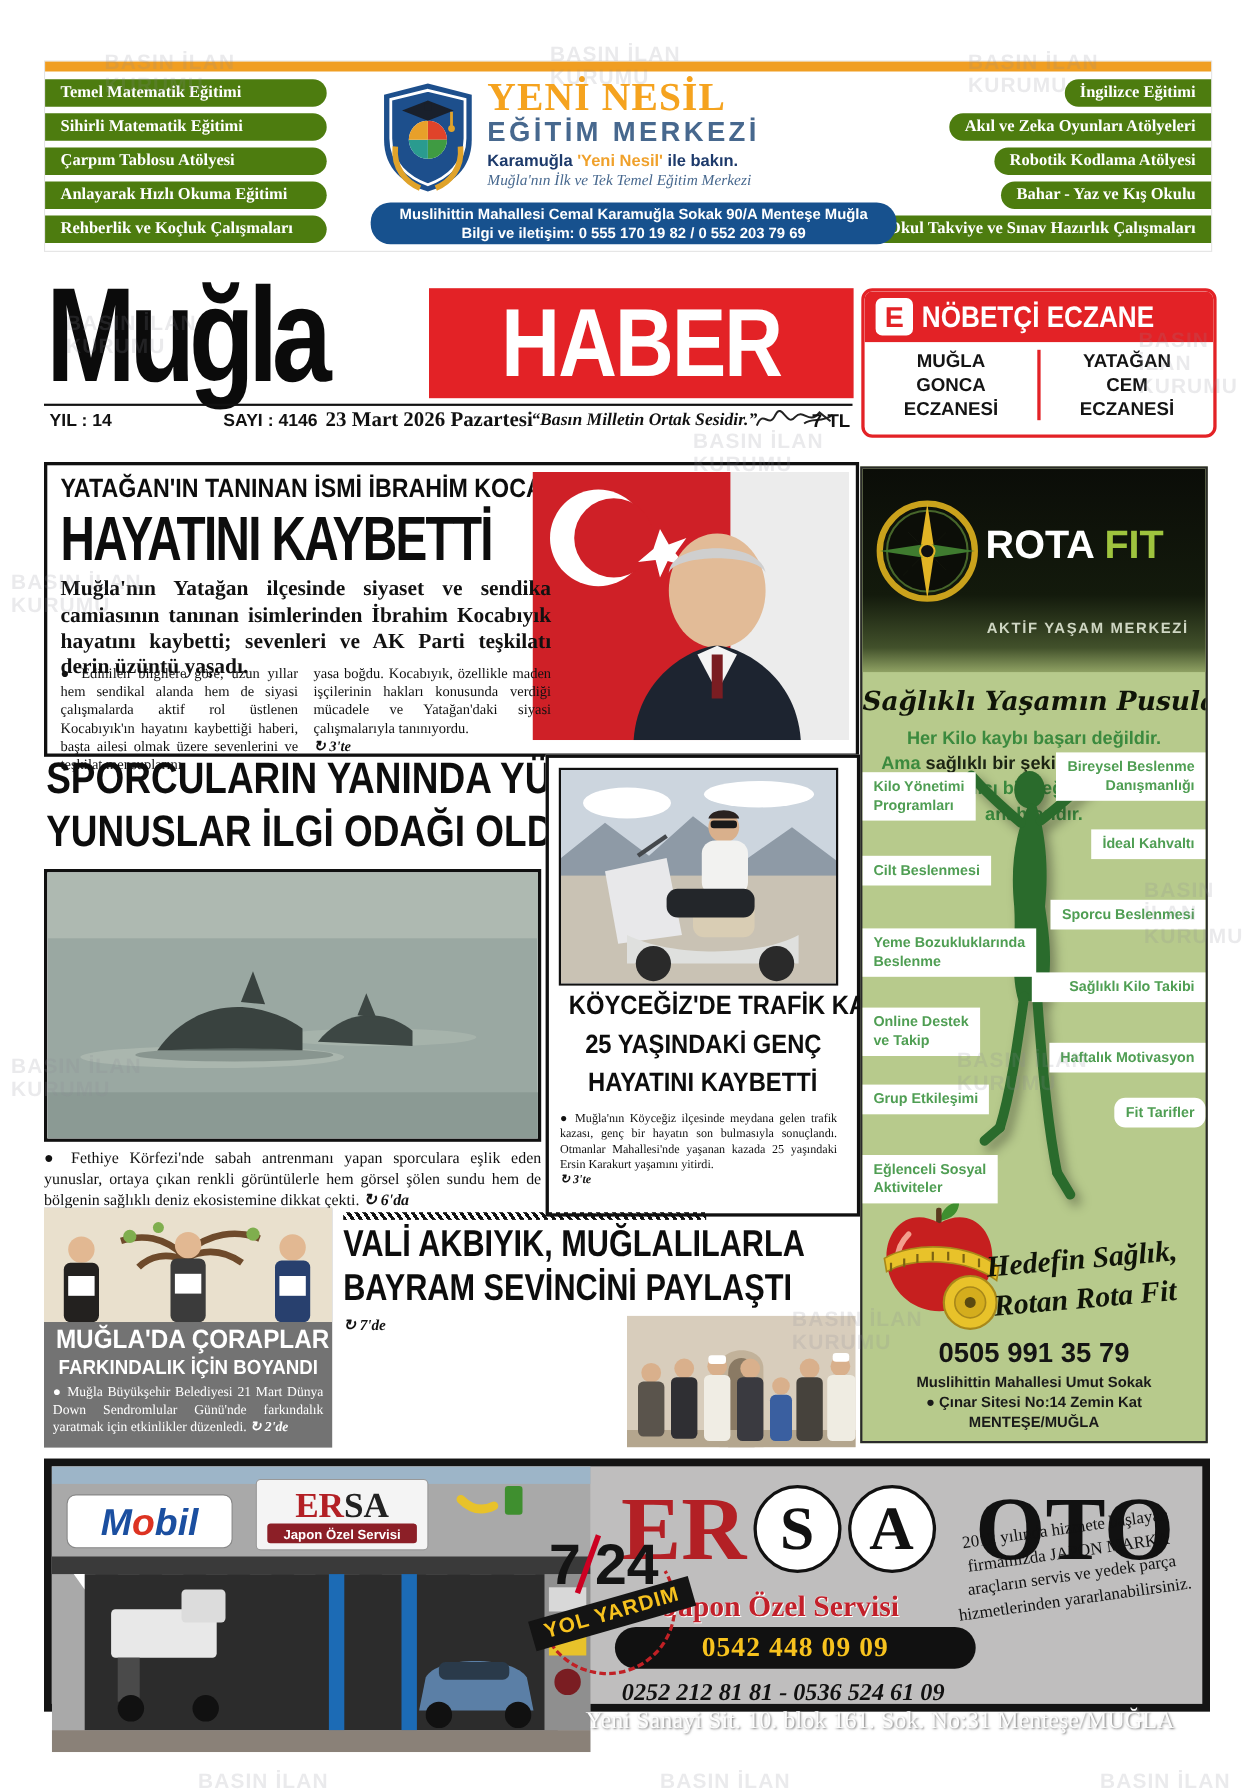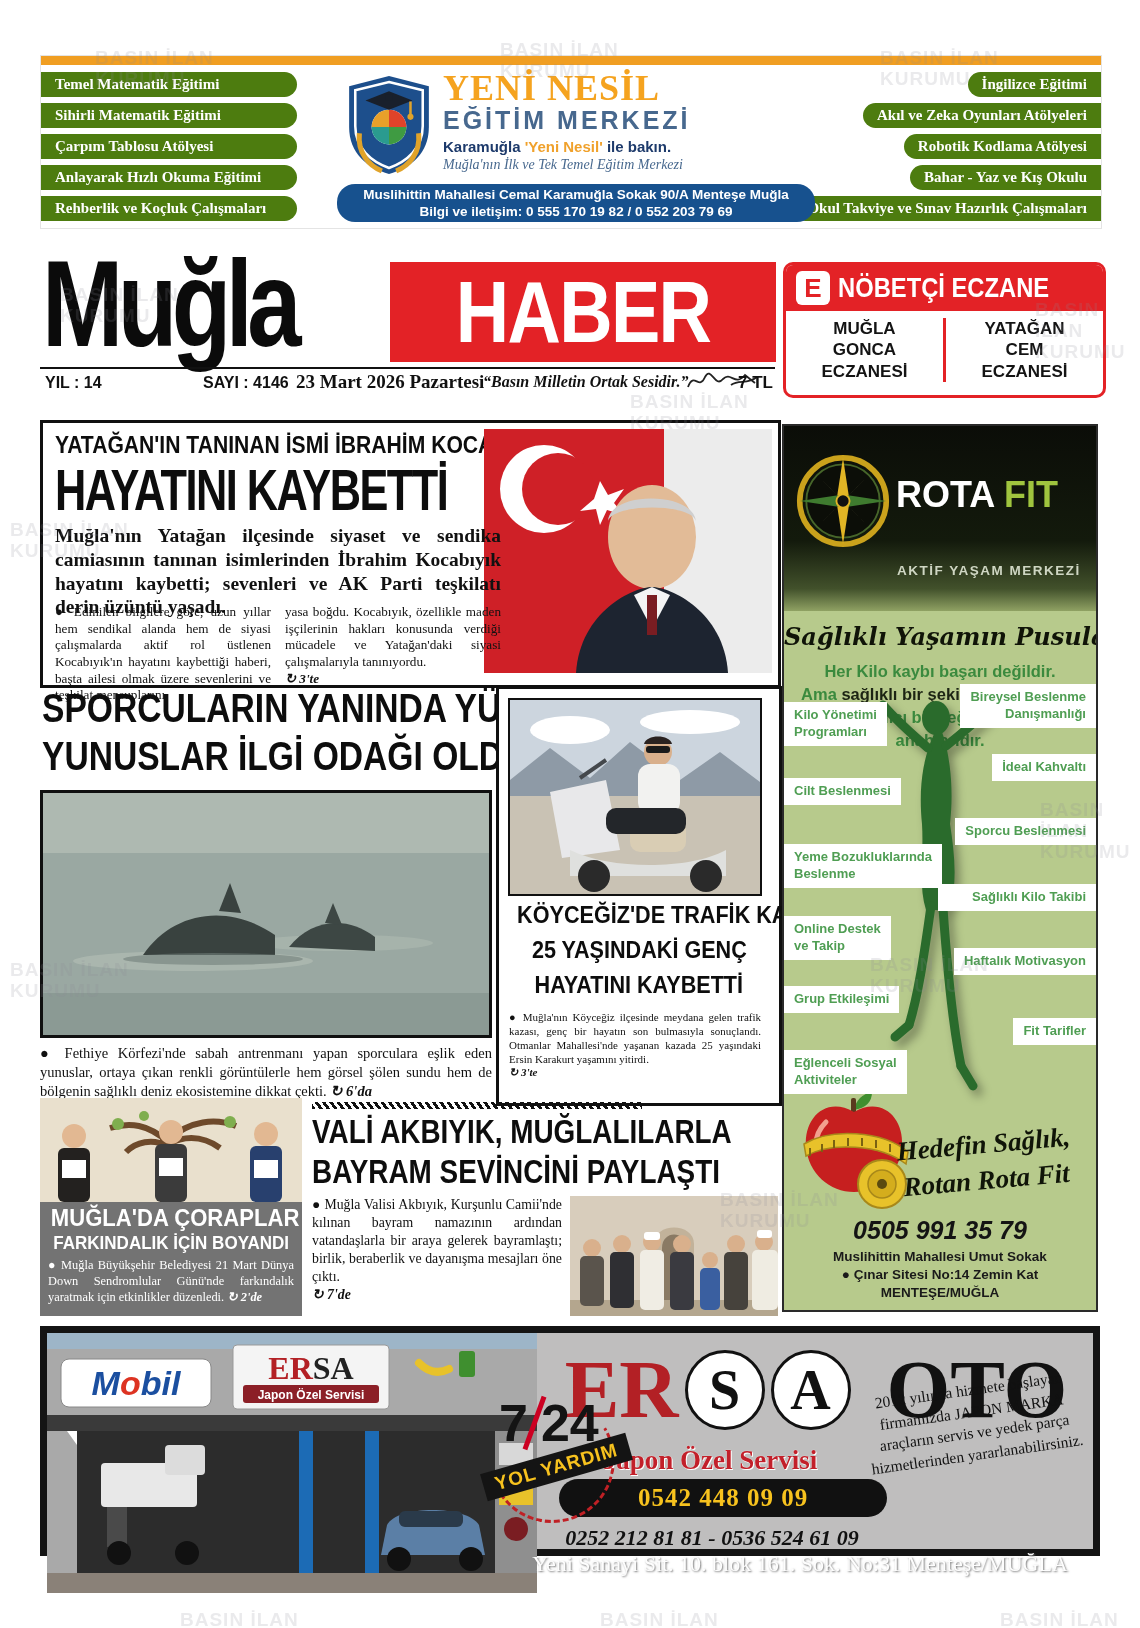--- a/index.html
+++ b/index.html
@@ -89,21 +89,21 @@
   #rota .p{position:absolute;width:100%;text-align:center;font-weight:800;font-size:16.5px;}
   #rota .green{color:#3b8a3e;} #rota .dark{color:#1c2413;}
   #rota .sil{position:absolute;left:92px;top:268px;filter:drop-shadow(5px 6px 5px rgba(0,0,0,.35));z-index:1;}
   .rbox{position:absolute;background:#fff;font-weight:800;font-size:13px;color:#4f9e53;
         line-height:1.3;padding:5px 10px;white-space:pre-line;z-index:2;}
   .rbox.l{left:0;} .rbox.r{right:0;text-align:right;}
   #rota .apple{position:absolute;left:12px;top:662px;}
   #rota .slog2{position:absolute;left:96px;top:700px;width:210px;text-align:center;
                font-family:"Liberation Serif",serif;font-style:italic;font-weight:bold;font-size:27px;
                line-height:1.35;transform:rotate(-5deg);color:#101408;}
-  #rota .phone{position:absolute;left:0;top:790px;width:100%;text-align:center;font-weight:900;font-size:25px;color:#141414;font-style:italic;}
+  #rota .phone{position:absolute;left:0;top:790px;width:100%;text-align:center;font-weight:900;font-size:25px;color:#141414;}
   #rota .addr{position:absolute;left:0;top:822px;width:100%;text-align:center;font-weight:800;font-size:13.5px;line-height:1.35;color:#1a1a1a;white-space:pre-line;}
   
   #socks{left:40px;top:1098px;width:262px;height:218px;background:#737373;}
   #socks .photo{position:absolute;left:0;top:0;width:262px;height:104px;overflow:hidden;}
   #socks .h1{position:absolute;left:0;top:106px;width:100%;text-align:center;color:#fff;font-weight:900;font-size:24px;white-space:nowrap;}
   #socks .h1 span,#socks .h2 span{display:inline-block;transform:scaleX(.92);}
   #socks .h2{position:absolute;left:0;top:134px;width:100%;text-align:center;color:#fff;font-weight:900;font-size:18.5px;white-space:nowrap;}
   #socks .b{position:absolute;left:8px;top:160px;width:246px;color:#fff;font-size:12.4px;line-height:1.28;}
   
   #vali{left:308px;top:1100px;width:470px;height:216px;}
@@ -373,21 +373,21 @@
 ve Takip</div>
     <div class="rbox l" style="top:560px;">Grup Etkileşimi</div>
     <div class="rbox l" style="top:624px;">Eğlenceli Sosyal
 Aktiviteler</div>
     <div class="rbox r" style="top:258px;">Bireysel Beslenme
 Danışmanlığı</div>
     <div class="rbox r" style="top:328px;">İdeal Kahvaltı</div>
     <div class="rbox r" style="top:392px;">Sporcu Beslenmesi</div>
     <div class="rbox r" style="top:458px;padding-left:34px;">Sağlıklı Kilo Takibi</div>
     <div class="rbox r" style="top:522px;">Haftalık Motivasyon</div>
-    <div class="rbox r" style="top:592px;">Fit Tarifler</div>
+    <div class="rbox r" style="top:572px;border-radius:10px;">Fit Tarifler</div>
     <svg class="apple" width="120" height="125" viewBox="0 0 120 125">
       <path d="M58,22 C60,12 66,6 76,4 C76,14 70,20 58,22 Z" fill="#3f8f2f"></path>
       <rect x="55" y="10" width="5" height="16" rx="2" fill="#5a3a1e"></rect>
       <path d="M58,24 C30,8 8,30 10,58 C12,86 34,104 58,104 C82,104 104,86 106,58 C108,30 86,8 58,24 Z" fill="#c61f1f"></path>
       <path d="M30,34 C24,40 20,48 20,56" stroke="#f2a08e" stroke-width="5" fill="none" stroke-linecap="round"></path>
       <path d="M8,56 C34,40 86,42 112,64 L110,76 C84,56 34,54 10,68 Z" fill="#e8c22a" stroke="#a8881a" stroke-width="1.5"></path>
       <circle cx="86" cy="96" r="24" fill="#e8c22a" stroke="#a8881a" stroke-width="2"></circle>
       <circle cx="86" cy="96" r="14" fill="#d4ad1d" stroke="#a8881a" stroke-width="1.5"></circle>
       <circle cx="86" cy="96" r="5" fill="#5a4a10"></circle>
       <path d="M14,60 L14,68 M26,56 L26,64 M38,52 L38,60 M52,50 L52,58 M66,50 L66,58 M80,52 L80,60 M94,56 L94,64" stroke="#7a6212" stroke-width="2"></path>
@@ -427,21 +427,20 @@
     <div class="b serif just">
       <span>●    Muğla Büyükşehir Belediyesi 21 Mart Dünya Down Sendromlular Günü'nde farkındalık yaratmak için etkinlikler düzenledi. </span><span class="jump">↻ 2'de</span>
     </div>
   </div>
 
   <div id="vali" class="abs">
     <div class="hatch"></div>
     <div class="l1 bighl">VALİ AKBIYIK, MUĞLALILARLA</div>
     <div class="l2 bighl">BAYRAM SEVİNCİNİ PAYLAŞTI</div>
     <div class="b serif just">
-      <span>●    Muğla Valisi Akbıyık, Kurşunlu Camii'nde kılınan bayram namazının ardından vatandaşlarla bir araya gelerek bayramlaştı; birlik, beraberlik ve dayanışma mesajları öne çıktı.</span>
       <div class="jump">↻ 7'de</div>
     </div>
     <div class="photo">
       <svg width="208" height="120" viewBox="0 0 208 120">
         <rect width="208" height="120" fill="#d8cdbc"></rect>
         <path d="M84,120 V48 C84,26 124,26 124,48 V120" fill="#c2b29a"></path>
         <path d="M92,120 V52 C92,34 116,34 116,52 V120" fill="#8a7a64"></path>
         <rect x="0" y="104" width="208" height="16" fill="#b4a68e"></rect>
         <g>
           <circle cx="22" cy="52" r="9" fill="#d9b08c"></circle>

